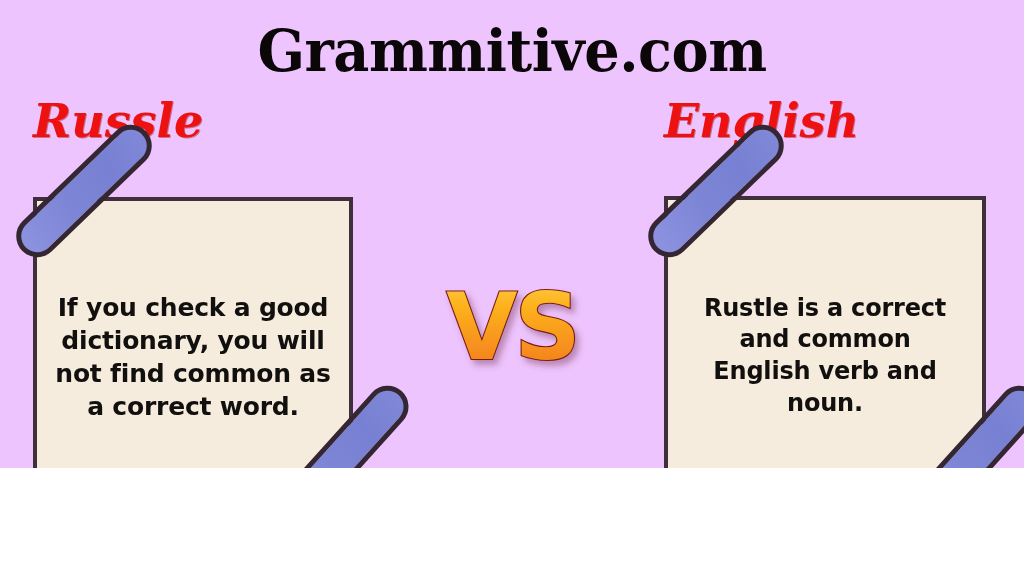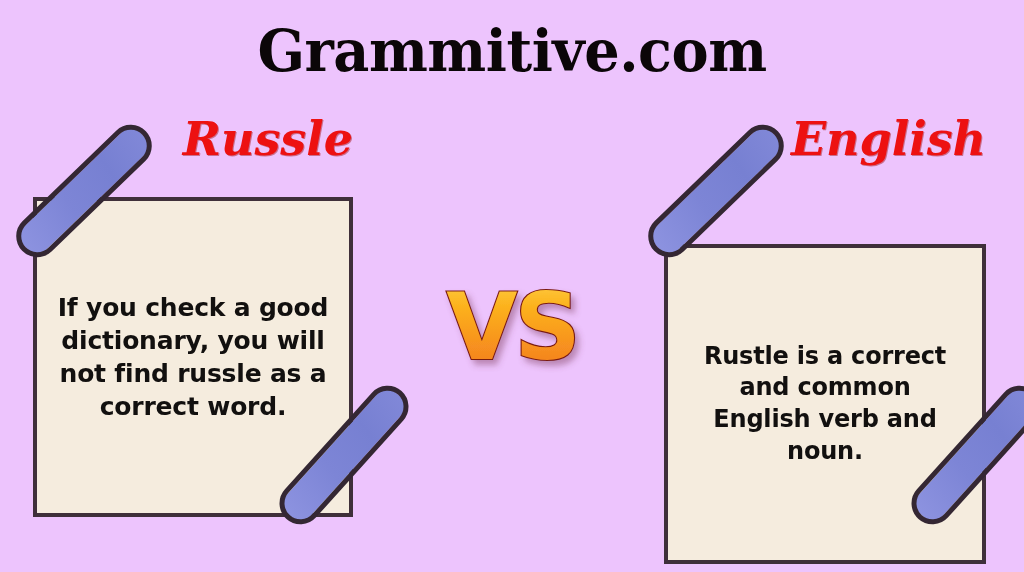--- a/index.html
+++ b/index.html
@@ -4,21 +4,21 @@
 <style>
   html, body {
     margin: 0;
     padding: 0;
     background: #ffffff;
   }
 
   #canvas {
     position: relative;
     width: 1024px;
-    height: 572px;
+    height: 468px;
     background: #edc4fd;
     overflow: hidden;
     font-family: "Liberation Sans", sans-serif;
   }
 
   
   #site-title {
     position: absolute;
     left: 0;
     top: 22px;
@@ -31,46 +31,46 @@
     color: #0b0608;
     line-height: 1;
     transform: scaleX(0.96);
     transform-origin: center top;
     white-space: nowrap;
   }
 
   
   .word-heading {
     position: absolute;
-    top: 116px;
+    top: 98px;
     font-family: "DejaVu Serif", "Liberation Serif", serif;
     font-style: italic;
     font-weight: 700;
     font-size: 46px;
     color: #ed1111;
     line-height: 1;
     white-space: nowrap;
-    text-align: right;
+    text-align: left;
     text-shadow: 1px 1px 0 rgba(160,10,10,0.45);
   }
   #heading-left  { left: 33px;  width: 320px; }
   #heading-right { left: 664px; width: 322px; }
 
   
   .card {
     position: absolute;
     background: #f5ecde;
     border: 4px solid #3f2f3a;
     box-sizing: border-box;
     display: flex;
     align-items: center;
     justify-content: center;
   }
   #card-left  { left: 33px;  top: 197px; width: 320px; height: 320px; }
-  #card-right { left: 664px; top: 196px; width: 322px; height: 320px; margin-top: 48px; }
+  #card-right { left: 664px; top: 196px; width: 322px; height: 320px; }
 
   .card-text {
     font-family: "DejaVu Sans", "Liberation Sans", sans-serif;
     font-weight: 700;
     font-size: 25px;
     line-height: 1.32;
     color: #12100f;
     text-align: center;
     padding: 0 16px;
     letter-spacing: -0.2px;
@@ -110,21 +110,21 @@
 
 <div id="canvas">
 
   <div id="site-title">Grammitive.com</div>
 
   <div class="word-heading" id="heading-left">Russle</div>
 
   <div class="word-heading" id="heading-right">English</div>
 
   <div class="card" id="card-left">
-    <div class="card-text">If you check a good dictionary, you will not find russle as a correct word.</div>
+    <div class="card-text">If you check a good dictionary, you will not find common as a correct word.</div>
   </div>
 
   <div class="card" id="card-right">
     <div class="card-text">Rustle is a correct and common English verb and noun.</div>
   </div>
 
   <div class="tape" id="tape-left-tl"></div>
   <div class="tape" id="tape-left-br"></div>
   <div class="tape" id="tape-right-tl"></div>
   <div class="tape" id="tape-right-br"></div>

